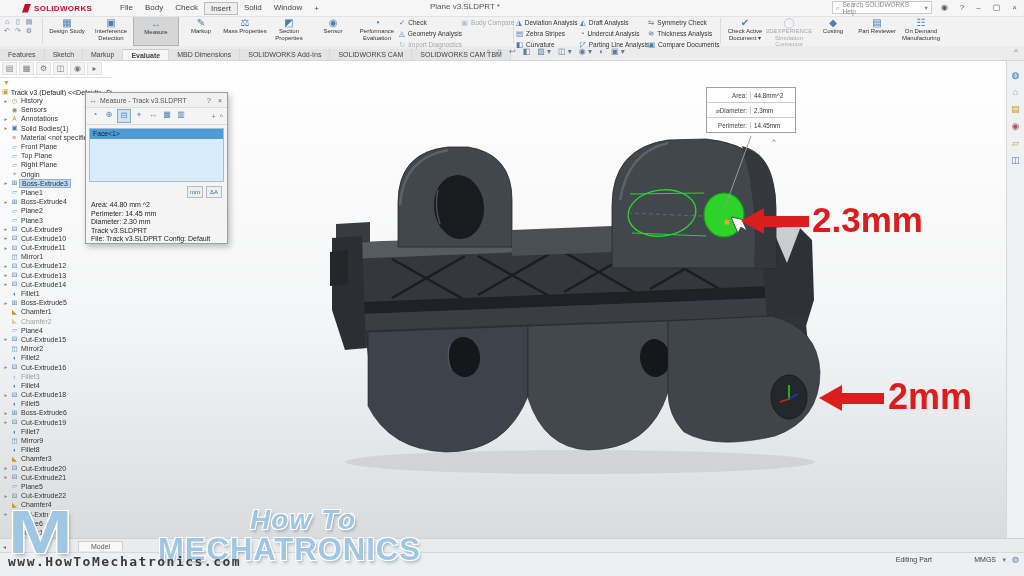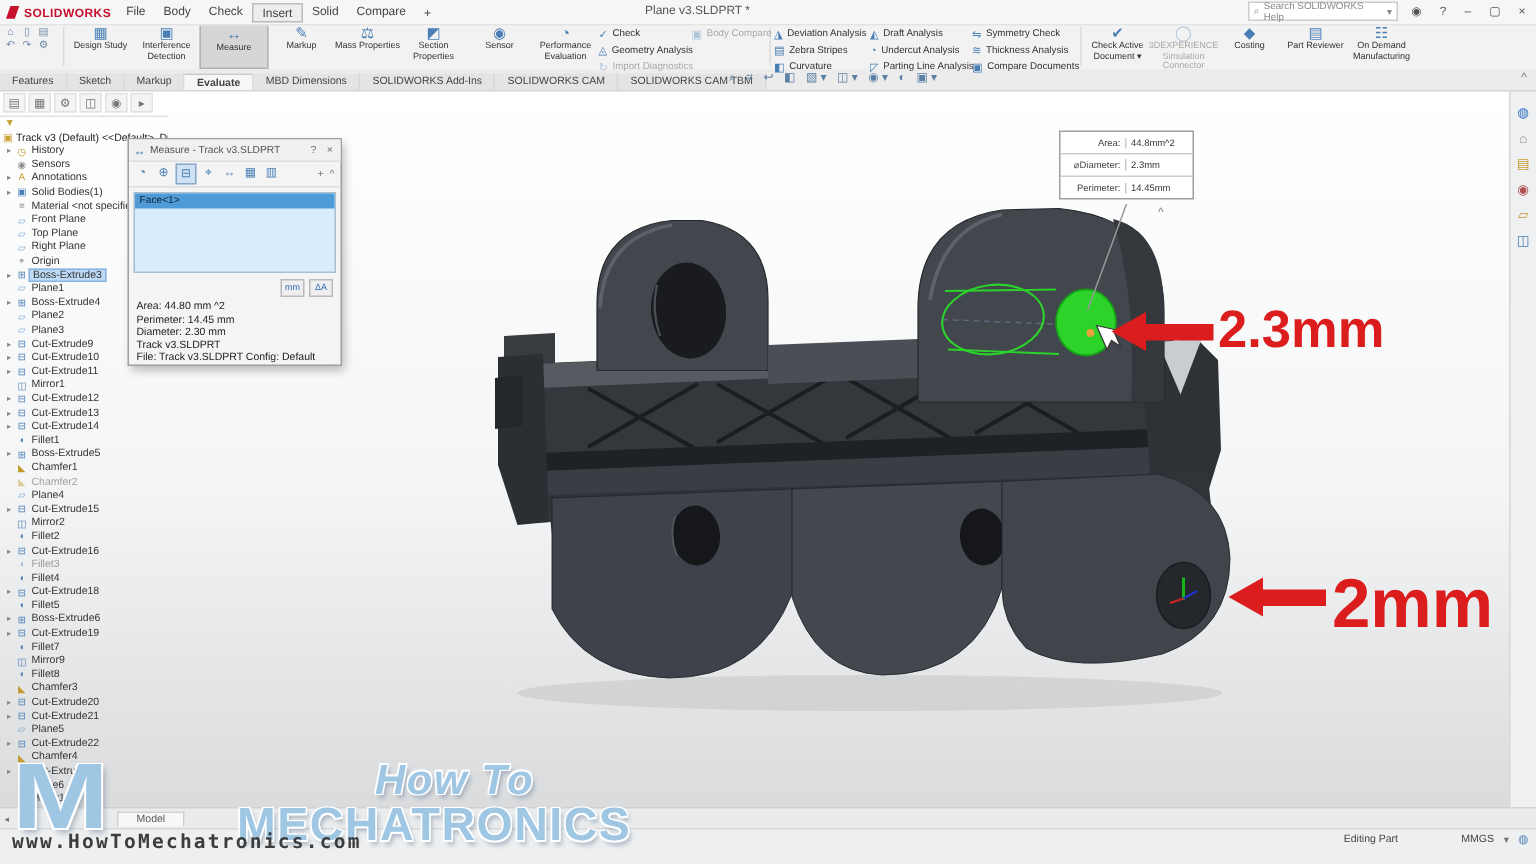--- a/index.html
+++ b/index.html
@@ -1,21 +1,21 @@
 <!DOCTYPE html>
 <html><head>
 <meta charset="utf-8">
 <style>
   html,body{margin:0;padding:0;background:#888;}
   #app{position:relative;width:1024px;height:576px;overflow:hidden;background:#f4f5f6;
        font-family:"Liberation Sans",sans-serif;color:#333;-webkit-font-smoothing:antialiased;}
   
   #titlebar{position:absolute;left:0;top:0;width:1024px;height:16px;background:#f6f6f6;
             border-bottom:1px solid #e3e3e3;display:flex;align-items:center;font-size:8px;z-index:30;}
-  #brand{display:flex;align-items:center;gap:3px;padding:0 4px;font-weight:bold;color:#c8102e;font-size:8px;letter-spacing:.3px;}
+  #brand{display:flex;align-items:center;gap:3px;padding:0 22px;font-weight:bold;color:#c8102e;font-size:8px;letter-spacing:.3px;}
   #brand .logo{width:9px;height:9px;background:#c8102e;clip-path:polygon(0 100%,35% 0,100% 0,65% 100%);}
   .menu-item{padding:1px 6px;color:#444;cursor:default;}
   .menu-item.active{border:1px solid #bbb;background:#eee;}
   #doc-title{position:absolute;left:430px;top:2px;font-size:8px;color:#555;}
   #tb-right{position:absolute;right:4px;top:1px;display:flex;align-items:center;gap:6px;}
   #search-box{display:flex;align-items:center;gap:3px;border:1px solid #ccc;background:#fff;
               height:11px;padding:0 3px;width:92px;font-size:6.5px;color:#888;}
   .winbtn{font-size:8px;color:#555;padding:0 3px;}
   
   #ribbon{position:absolute;left:0;top:16px;width:1024px;height:30px;background:#f2f2f2;
@@ -194,21 +194,21 @@
       <span class="logo"></span>
       <span>SOLIDWORKS</span>
     </div>
     <div style="display:flex">
 
     <span class="menu-item">File</span>
         <span class="menu-item">Body</span>
         <span class="menu-item">Check</span>
         <span class="menu-item active">Insert</span>
         <span class="menu-item">Solid</span>
-        <span class="menu-item">Compare</span>
+        <span class="menu-item">Window</span>
       </div>
     <span class="menu-item">+</span>
     <div id="doc-title">Plane v3.SLDPRT *</div>
     <div id="tb-right">
       <div id="search-box">
         <span>⌕</span>
         <span style="flex:1">Search SOLIDWORKS Help</span>
         <span>▾</span>
       </div>
       <span class="winbtn">◉</span>
@@ -771,21 +771,21 @@
         <span class="cv">14.45mm</span>
       </div>
     </div>
   <div id="callout-collapse">^</div>
 
   <div class="ann-head" style="left:741px;top:208px;"></div>
   <div class="ann-shaft" style="left:762px;top:215.5px;width:47px;height:11px;"></div>
   <div class="ann-text" style="left:812px;top:202px;font-size:35px;">2.3mm</div>
   <div class="ann-head" style="left:819px;top:385px;"></div>
   <div class="ann-shaft" style="left:840px;top:392.5px;width:44px;height:11px;"></div>
-  <div class="ann-text" style="left:888px;top:379px;font-size:46px;text-align:right;">2mm</div>
+  <div class="ann-text" style="left:888px;top:379px;font-size:36px;text-align:right;">2mm</div>
 
   <div id="taskpane">
 
   <span class="tp" style="color: rgb(43, 111, 194);">◍</span>
       <span class="tp" style="color: rgb(138, 138, 138);">⌂</span>
       <span class="tp" style="color: rgb(196, 154, 46);">▤</span>
       <span class="tp" style="color: rgb(176, 80, 80);">◉</span>
       <span class="tp" style="color: rgb(196, 154, 46);">▱</span>
       <span class="tp" style="color: rgb(74, 127, 181);">◫</span>
     </div>

